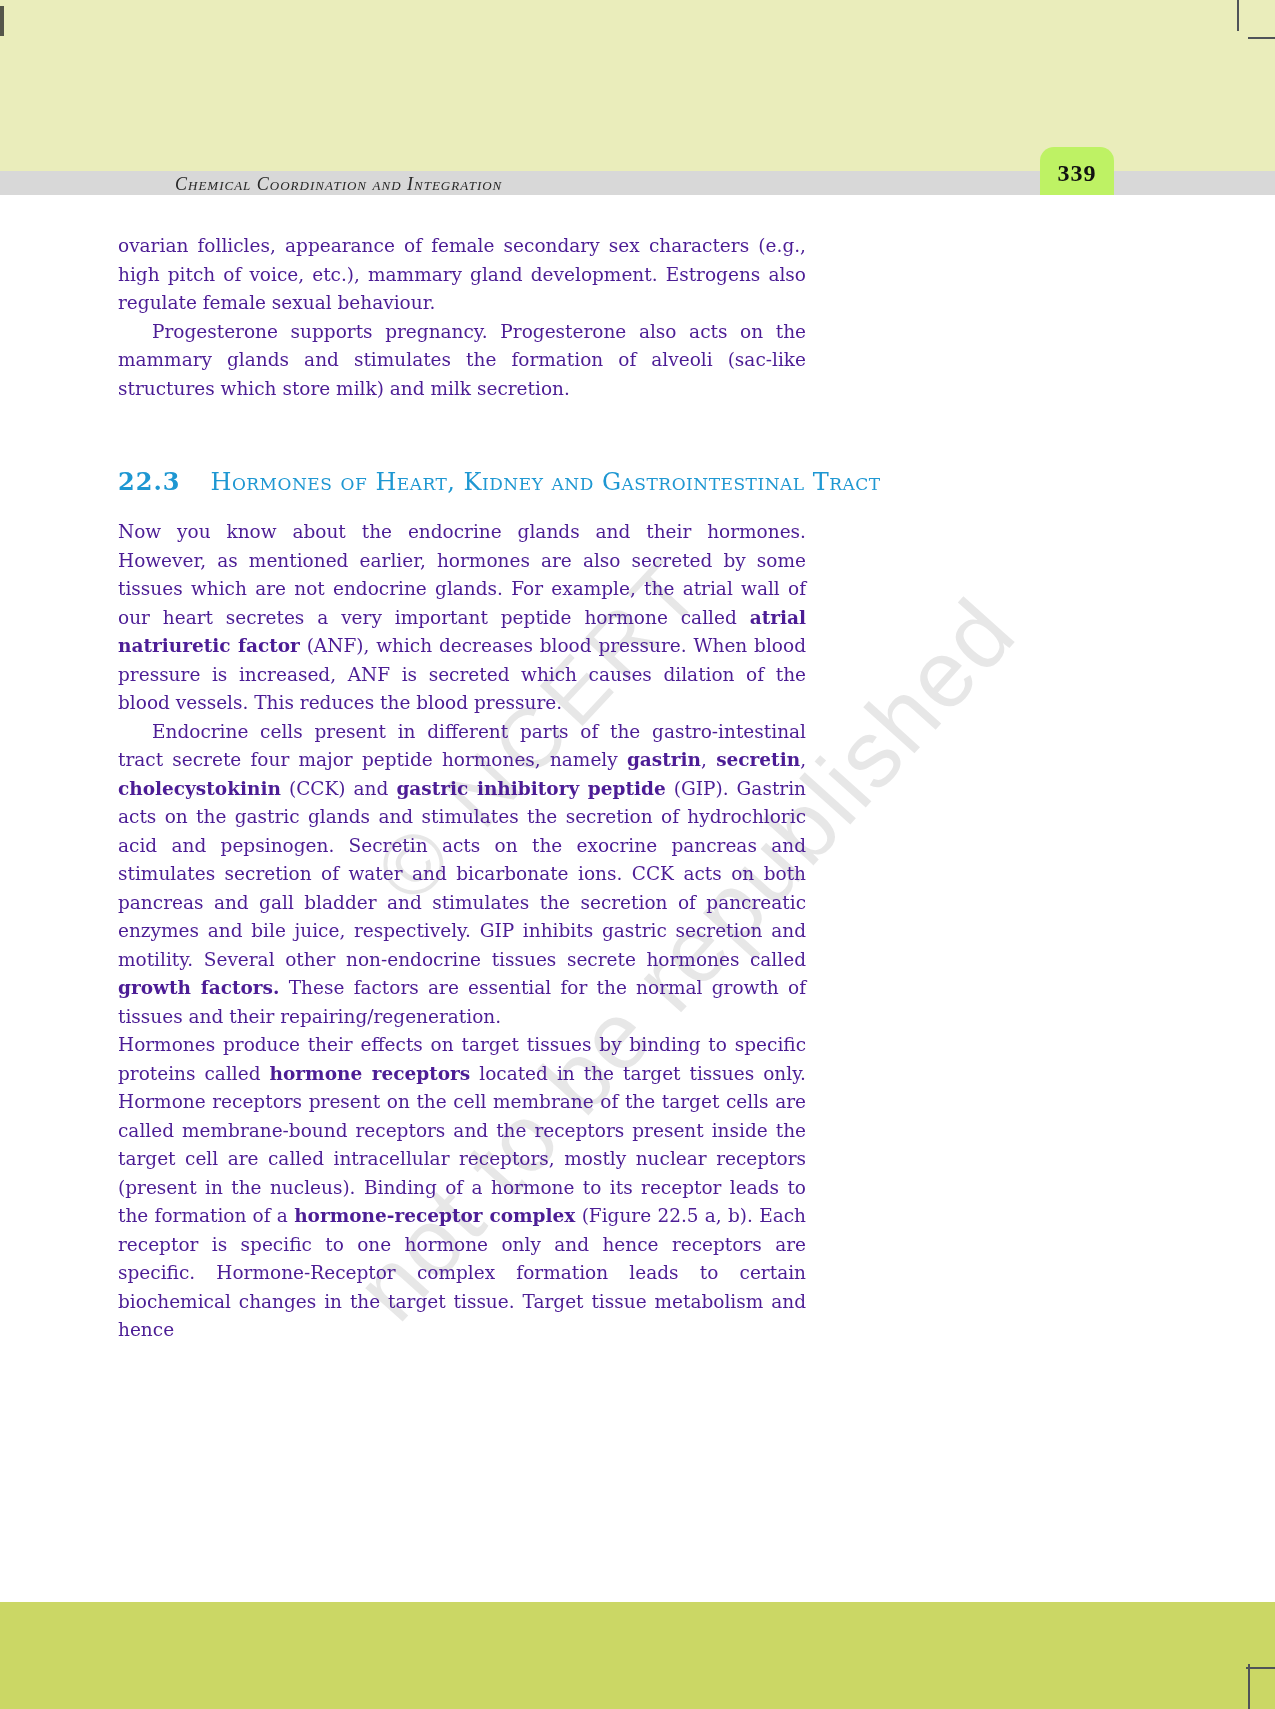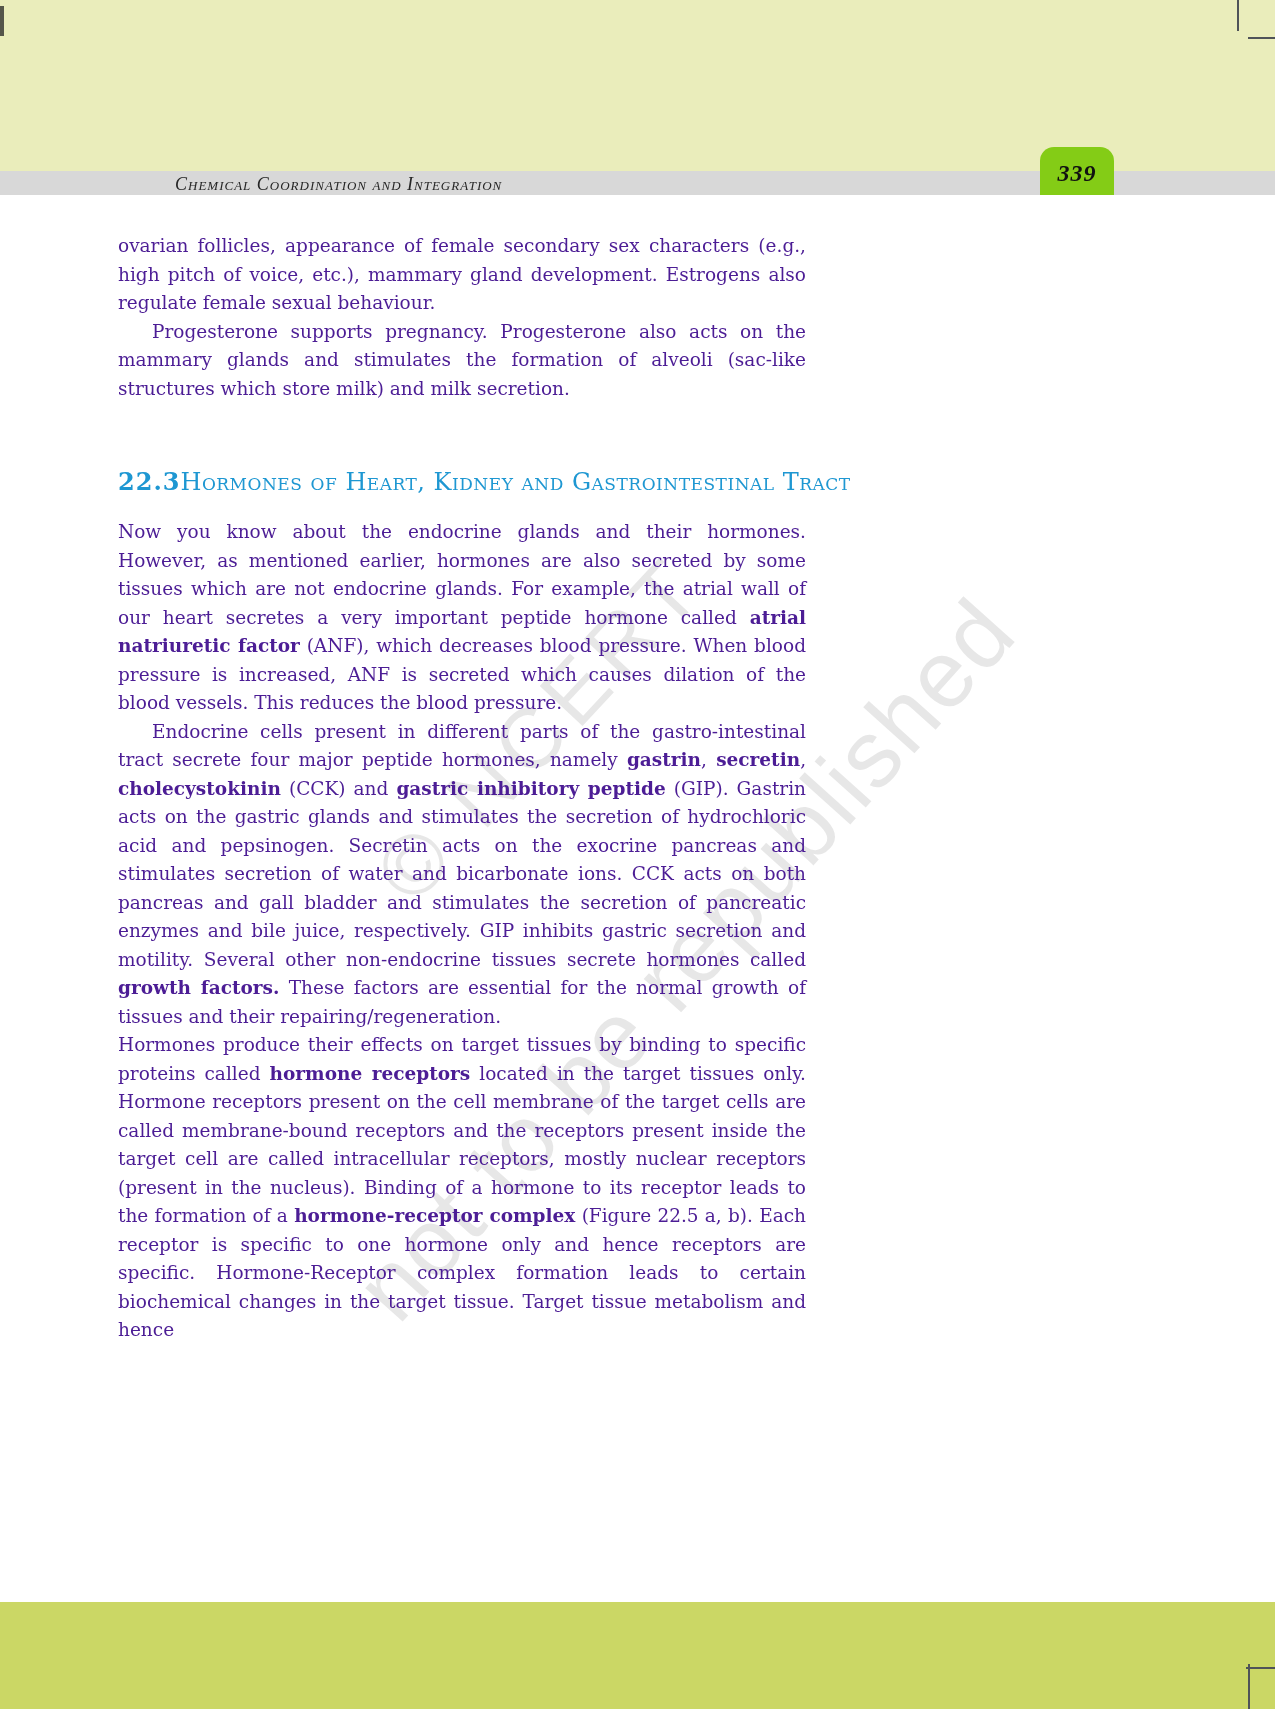--- a/index.html
+++ b/index.html
@@ -10,32 +10,32 @@
   
   .content-panel{position:absolute;left:0;top:195px;width:1275px;height:1407px;background:#ffffff;}
 
   
   .header-band{position:absolute;left:0;top:171px;width:1275px;height:24px;background:#d8d8d8;z-index:3;}
   .header-title{position:absolute;left:175px;top:172px;height:24px;line-height:24px;
       font-family:"Liberation Serif",serif;font-variant:small-caps;font-size:18px;
       letter-spacing:1px;color:#262626;z-index:4;white-space:nowrap;font-style:italic;}
 
   
-  .page-number-box{position:absolute;left:1040px;top:147px;width:74px;height:48px;background:#84cc16;
-      border-radius:14px 14px 0 0;z-index:4;text-align:center;font-style:italic;}
+  .page-number-box{position:absolute;left:1040px;top:147px;width:74px;height:48px;background:#bef264;
+      border-radius:14px 14px 0 0;z-index:4;text-align:center;}
   .page-number{font-family:"Liberation Serif",serif;font-weight:bold;font-size:24px;color:#111;
       line-height:52px;letter-spacing:1px;}
 
   
   .content-column{position:absolute;left:118px;top:195px;width:688px;padding-top:37px;z-index:2;}
   .para{margin:0;font-size:18.5px;line-height:28.5px;color:#4c1d95;text-align:justify;}
   .para.indent{text-indent:34px;}
   .bold{font-weight:bold;}
   .heading{margin:64px 0 22px 0;white-space:nowrap;}
-  .hnum{font-weight:bold;font-size:24px;color:#1e97d2;letter-spacing:1px;}
+  .hnum{font-weight:bold;font-size:24px;color:#1e97d2;margin-right:30px;letter-spacing:1px;}
   .htitle{font-weight:normal;font-size:24px;color:#1e97d2;font-variant:small-caps;letter-spacing:0.5px;text-align:right;}
 
   
   .wm{position:absolute;z-index:1;color:rgba(40,40,40,0.11);
       font-family:"Liberation Sans",sans-serif;text-align:center;white-space:nowrap;
       pointer-events:none;}
   .wm1{left:290px;top:680px;width:500px;font-size:85px;letter-spacing:8px;transform:rotate(-47deg);}
   .wm2{left:60px;top:905px;width:1250px;font-size:95px;letter-spacing:2px;transform:rotate(-48deg);}
 
   

